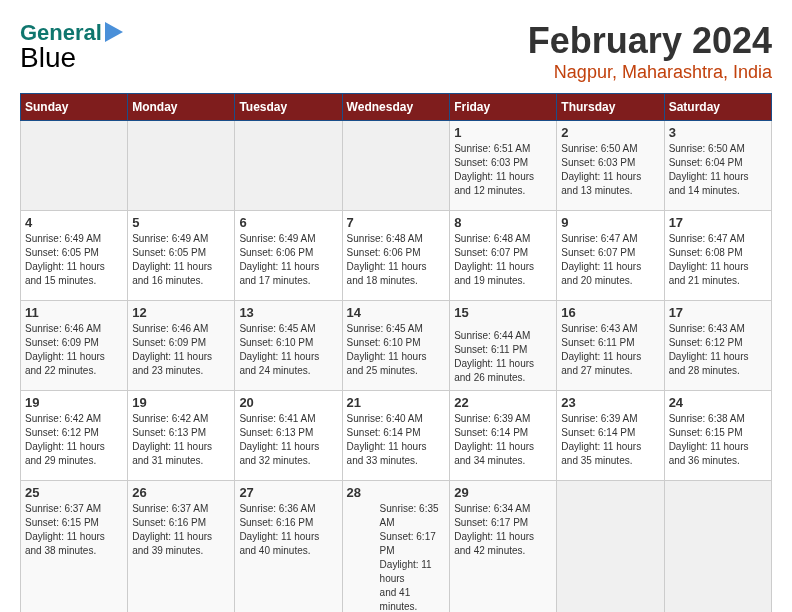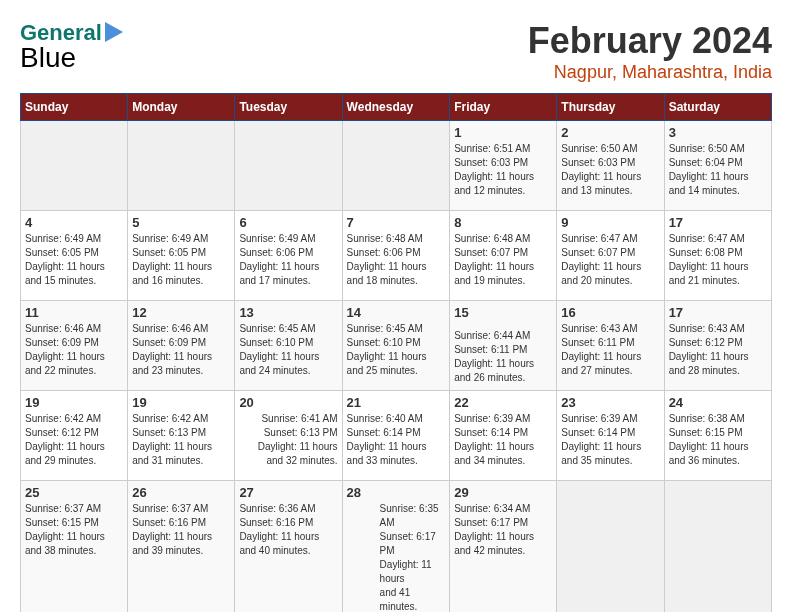--- a/index.html
+++ b/index.html
@@ -251,21 +251,21 @@
         </td>
         <td>
           <span class="day-number">19</span>
           <div class="day-info" style="white-space: pre-line;">Sunrise: 6:42 AM
 Sunset: 6:13 PM
 Daylight: 11 hours
 and 31 minutes.</div>
         </td>
         <td>
           <span class="day-number">20</span>
-          <div class="day-info" style="white-space: pre-line; text-align: right;">Sunrise: 6:41 AM
+          <div class="day-info" style="white-space: pre-line;">Sunrise: 6:41 AM
 Sunset: 6:13 PM
 Daylight: 11 hours
 and 32 minutes.</div>
         </td>
         <td>
           <span class="day-number">21</span>
           <div class="day-info" style="white-space: pre-line;">Sunrise: 6:40 AM
 Sunset: 6:14 PM
 Daylight: 11 hours
 and 33 minutes.</div>

